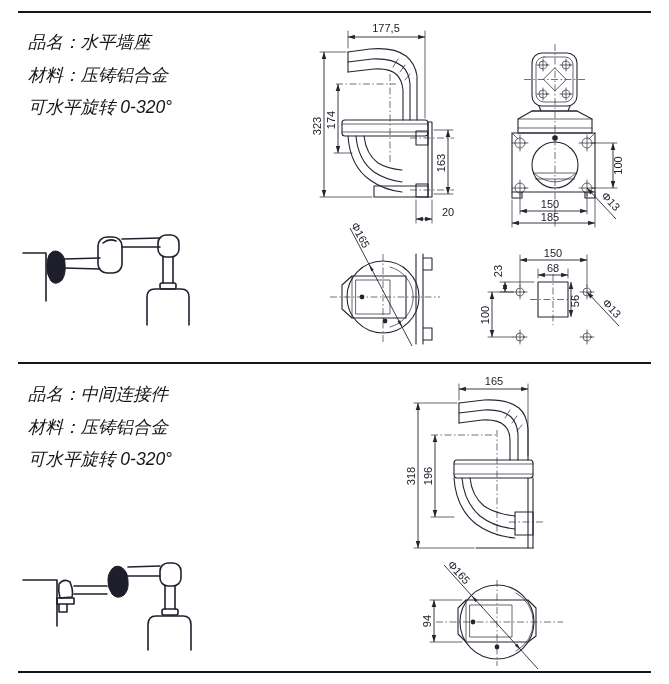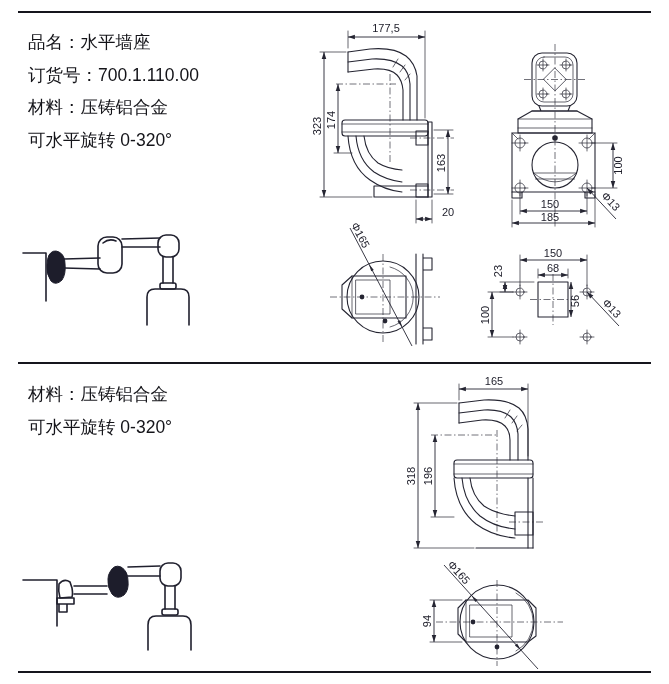--- a/index.html
+++ b/index.html
@@ -1,21 +1,21 @@
 <!DOCTYPE html>
 <html><head>
 <meta charset="utf-8">
 <style>
   html,body { margin:0; padding:0; background:#ffffff; }
   .page {
     position:relative; width:669px; height:684px; background:#ffffff;
     font-family:"Liberation Sans", sans-serif; color:#1a1a24; overflow:hidden;
   }
   .rule { position:absolute; left:18px; width:633px; height:2px; background:#15151d; }
-  .specs { position:absolute; left:28px; font-size:17.5px; color:#141419; }
+  .specs { position:absolute; left:28px; font-size:17.5px; color:#141419;font-style:italic; }
   .spec-line { height:21px; margin-bottom:11.5px; white-space:nowrap; }
   svg { position:absolute; overflow:visible; }
   .ln  { fill:none; stroke:#252532; stroke-width:1.1; stroke-linejoin:round; stroke-linecap:round; }
   .thin{ fill:none; stroke:#252532; stroke-width:0.7; stroke-linejoin:round; stroke-linecap:round; }
   .dim { fill:none; stroke:#252532; stroke-width:0.9; }
   .cl  { fill:none; stroke:#252532; stroke-width:0.65; stroke-dasharray:7 2.5 1.5 2.5; }
   .dtx { font-family:"Liberation Sans", sans-serif; font-size:11px; fill:#1c1c28; }
   .il  { fill:none; stroke:#20202e; stroke-width:1.6; stroke-linecap:round; stroke-linejoin:round; }
   .blob{ fill:#1d1d2b; stroke:#1d1d2b; stroke-width:1; }
   .dot { fill:#252532; stroke:none; }
@@ -33,21 +33,20 @@
       </marker>
     </defs>
   </svg>
 
   <div class="rule" style="top:11px"></div>
   <div class="rule" style="top:362px"></div>
   <div class="rule" style="top:671px"></div>
 
   <div class="specs" style="top:30px">
     <div class="spec-line"><span>品名：</span><span>水平墙座</span></div>
-    <div class="spec-line"><span>订货号：</span><span>700.1.110.00</span></div>
     <div class="spec-line"><span>材料：</span><span>压铸铝合金</span></div>
     <div class="spec-line">可水平旋转 0-320°</div>
   </div>
 
   <svg style="left:20px; top:222px" width="200" height="105" viewBox="0 0 200 105">
     <g>
         <path class="il" d="M3,31 L26,31 M26,31 L26,79"></path>
       </g>
     <path class="blob" d="M29,33 Q33,27 39,30 Q45,33 45,42 Q46,52 42,58 Q36,64 31,59 Q26,52 27,43 Q27,37 29,33 Z"></path>
     <g class="il">
@@ -221,20 +220,21 @@
       <line class="dim" x1="93" y1="48" x2="93" y2="83" marker-start="url(#arw)" marker-end="url(#arw)"></line>
       <text class="dtx" transform="translate(101,67) rotate(-90)" text-anchor="middle">56</text>
     </g>
     <g>
       <path class="dim" d="M109,58 L141,92" marker-start="url(#arw)"></path>
       <text class="dtx" transform="translate(131,77) rotate(47)" text-anchor="middle">Φ13</text>
     </g>
   </svg>
 
   <div class="specs" style="top:382px">
+    <div class="spec-line"><span>品名：</span><span>中间连接件</span></div>
     <div class="spec-line"><span>材料：</span><span>压铸铝合金</span></div>
     <div class="spec-line">可水平旋转 0-320°</div>
   </div>
 
   <svg style="left:20px; top:548px" width="200" height="105" viewBox="0 0 200 105">
     <g>
         <path class="il" d="M3,32 L37,32 M37,32 L37,78"></path>
       </g>
     <g class="il">
       <path d="M39,36 Q44,30 50,34 L52,40 Q53,46 52,49 L40,50 Q38,43 39,36 Z"></path>

